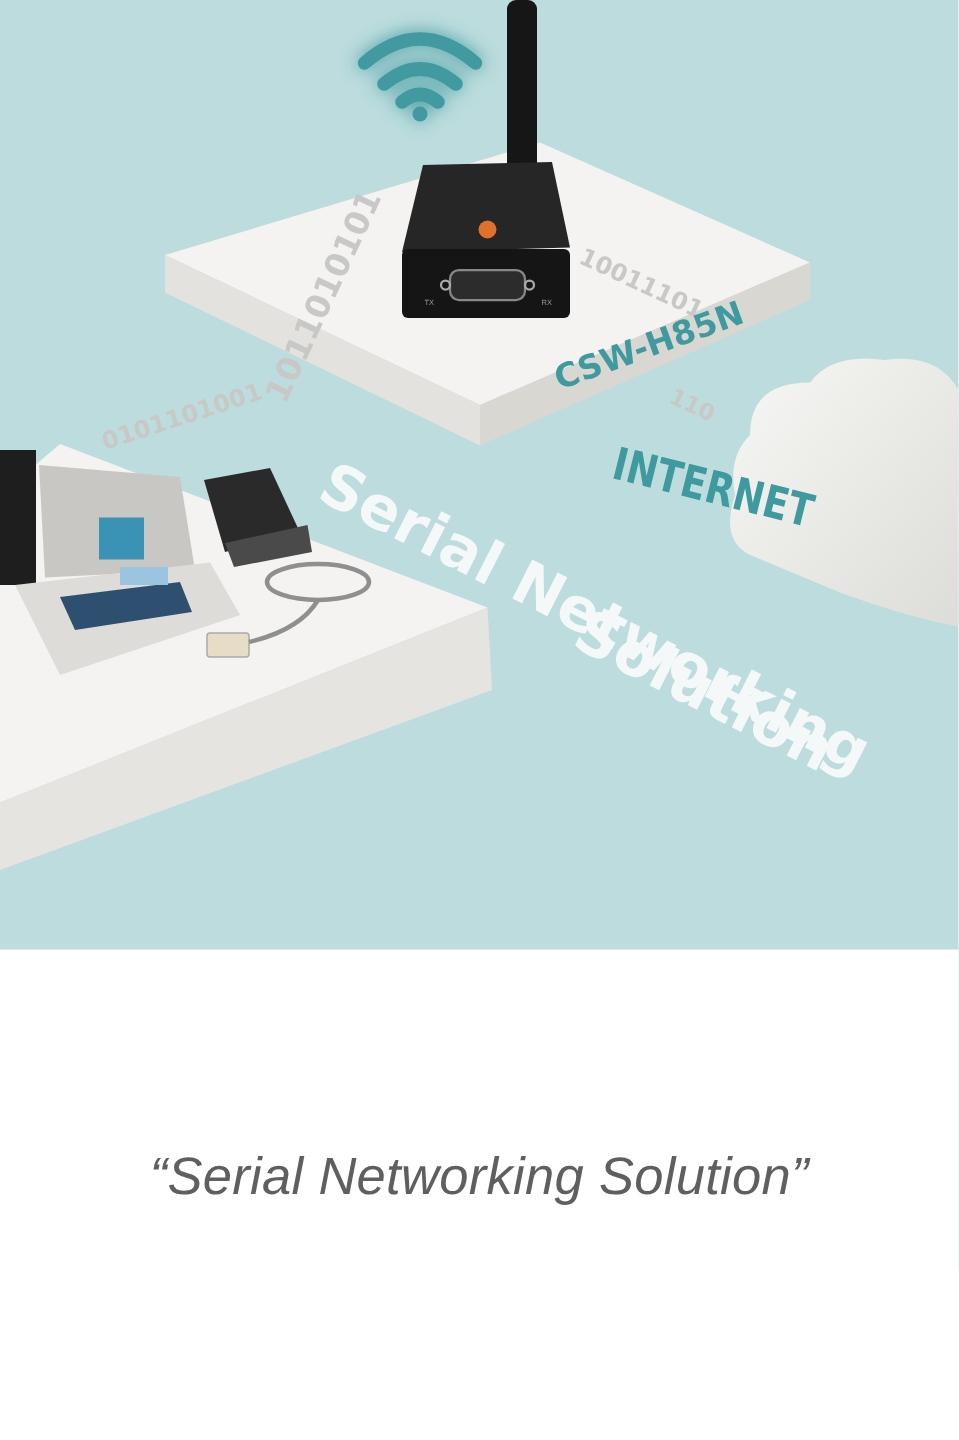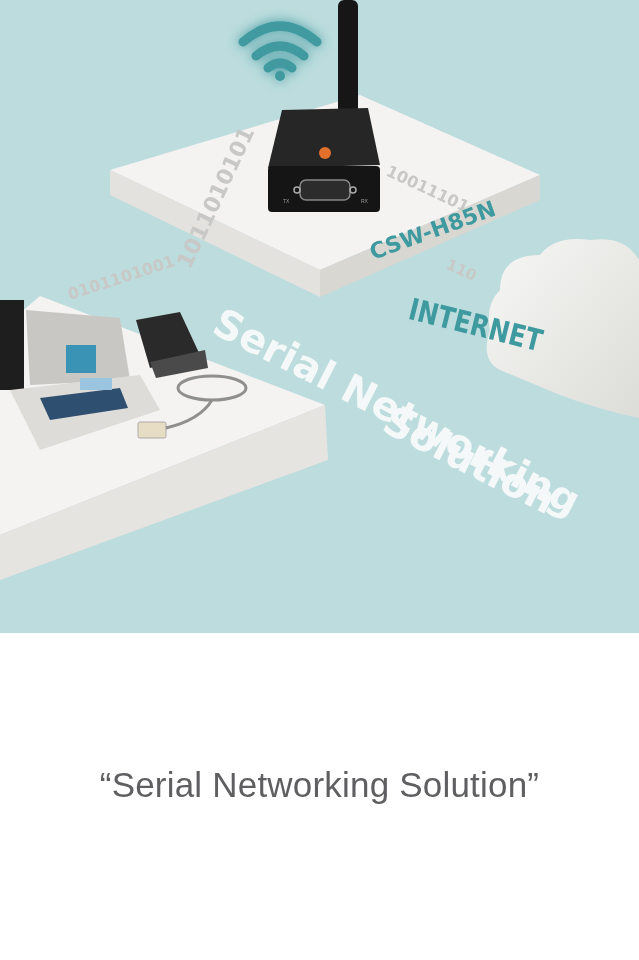--- a/index.html
+++ b/index.html
@@ -1,19 +1,19 @@
 <!DOCTYPE html>
 <html><head>
 <meta charset="utf-8">
 <style>
   html, body { margin:0; padding:0; background:#ffffff; }
   body { width:639px; height:960px; position:relative; overflow:hidden; font-family:"Liberation Sans", sans-serif; }
   .hero { position:absolute; left:0; top:0; width:639px; height:633px; background:#bcdcdd; overflow:hidden; }
   .hero svg { position:absolute; left:0; top:0; }
-  .caption { position:absolute; left:0; top:765px; width:639px; text-align:center; font-size:35px; color:#5f5f62; letter-spacing:0.2px; }
+  .caption { position:absolute; left:0; top:765px; width:639px; text-align:center; font-style:italic; font-size:35px; color:#5f5f62; letter-spacing:0.2px; }
   .bintext { font-family:"DejaVu Sans", sans-serif; font-weight:bold; }
 </style>
 </head>
 <body>
 
 <div class="hero">
   <svg width="639" height="633" viewBox="0 0 639 633">
     <defs>
       <filter id="glow" x="-50%" y="-50%" width="200%" height="200%">
         <feGaussianBlur stdDeviation="6" result="b"></feGaussianBlur>

